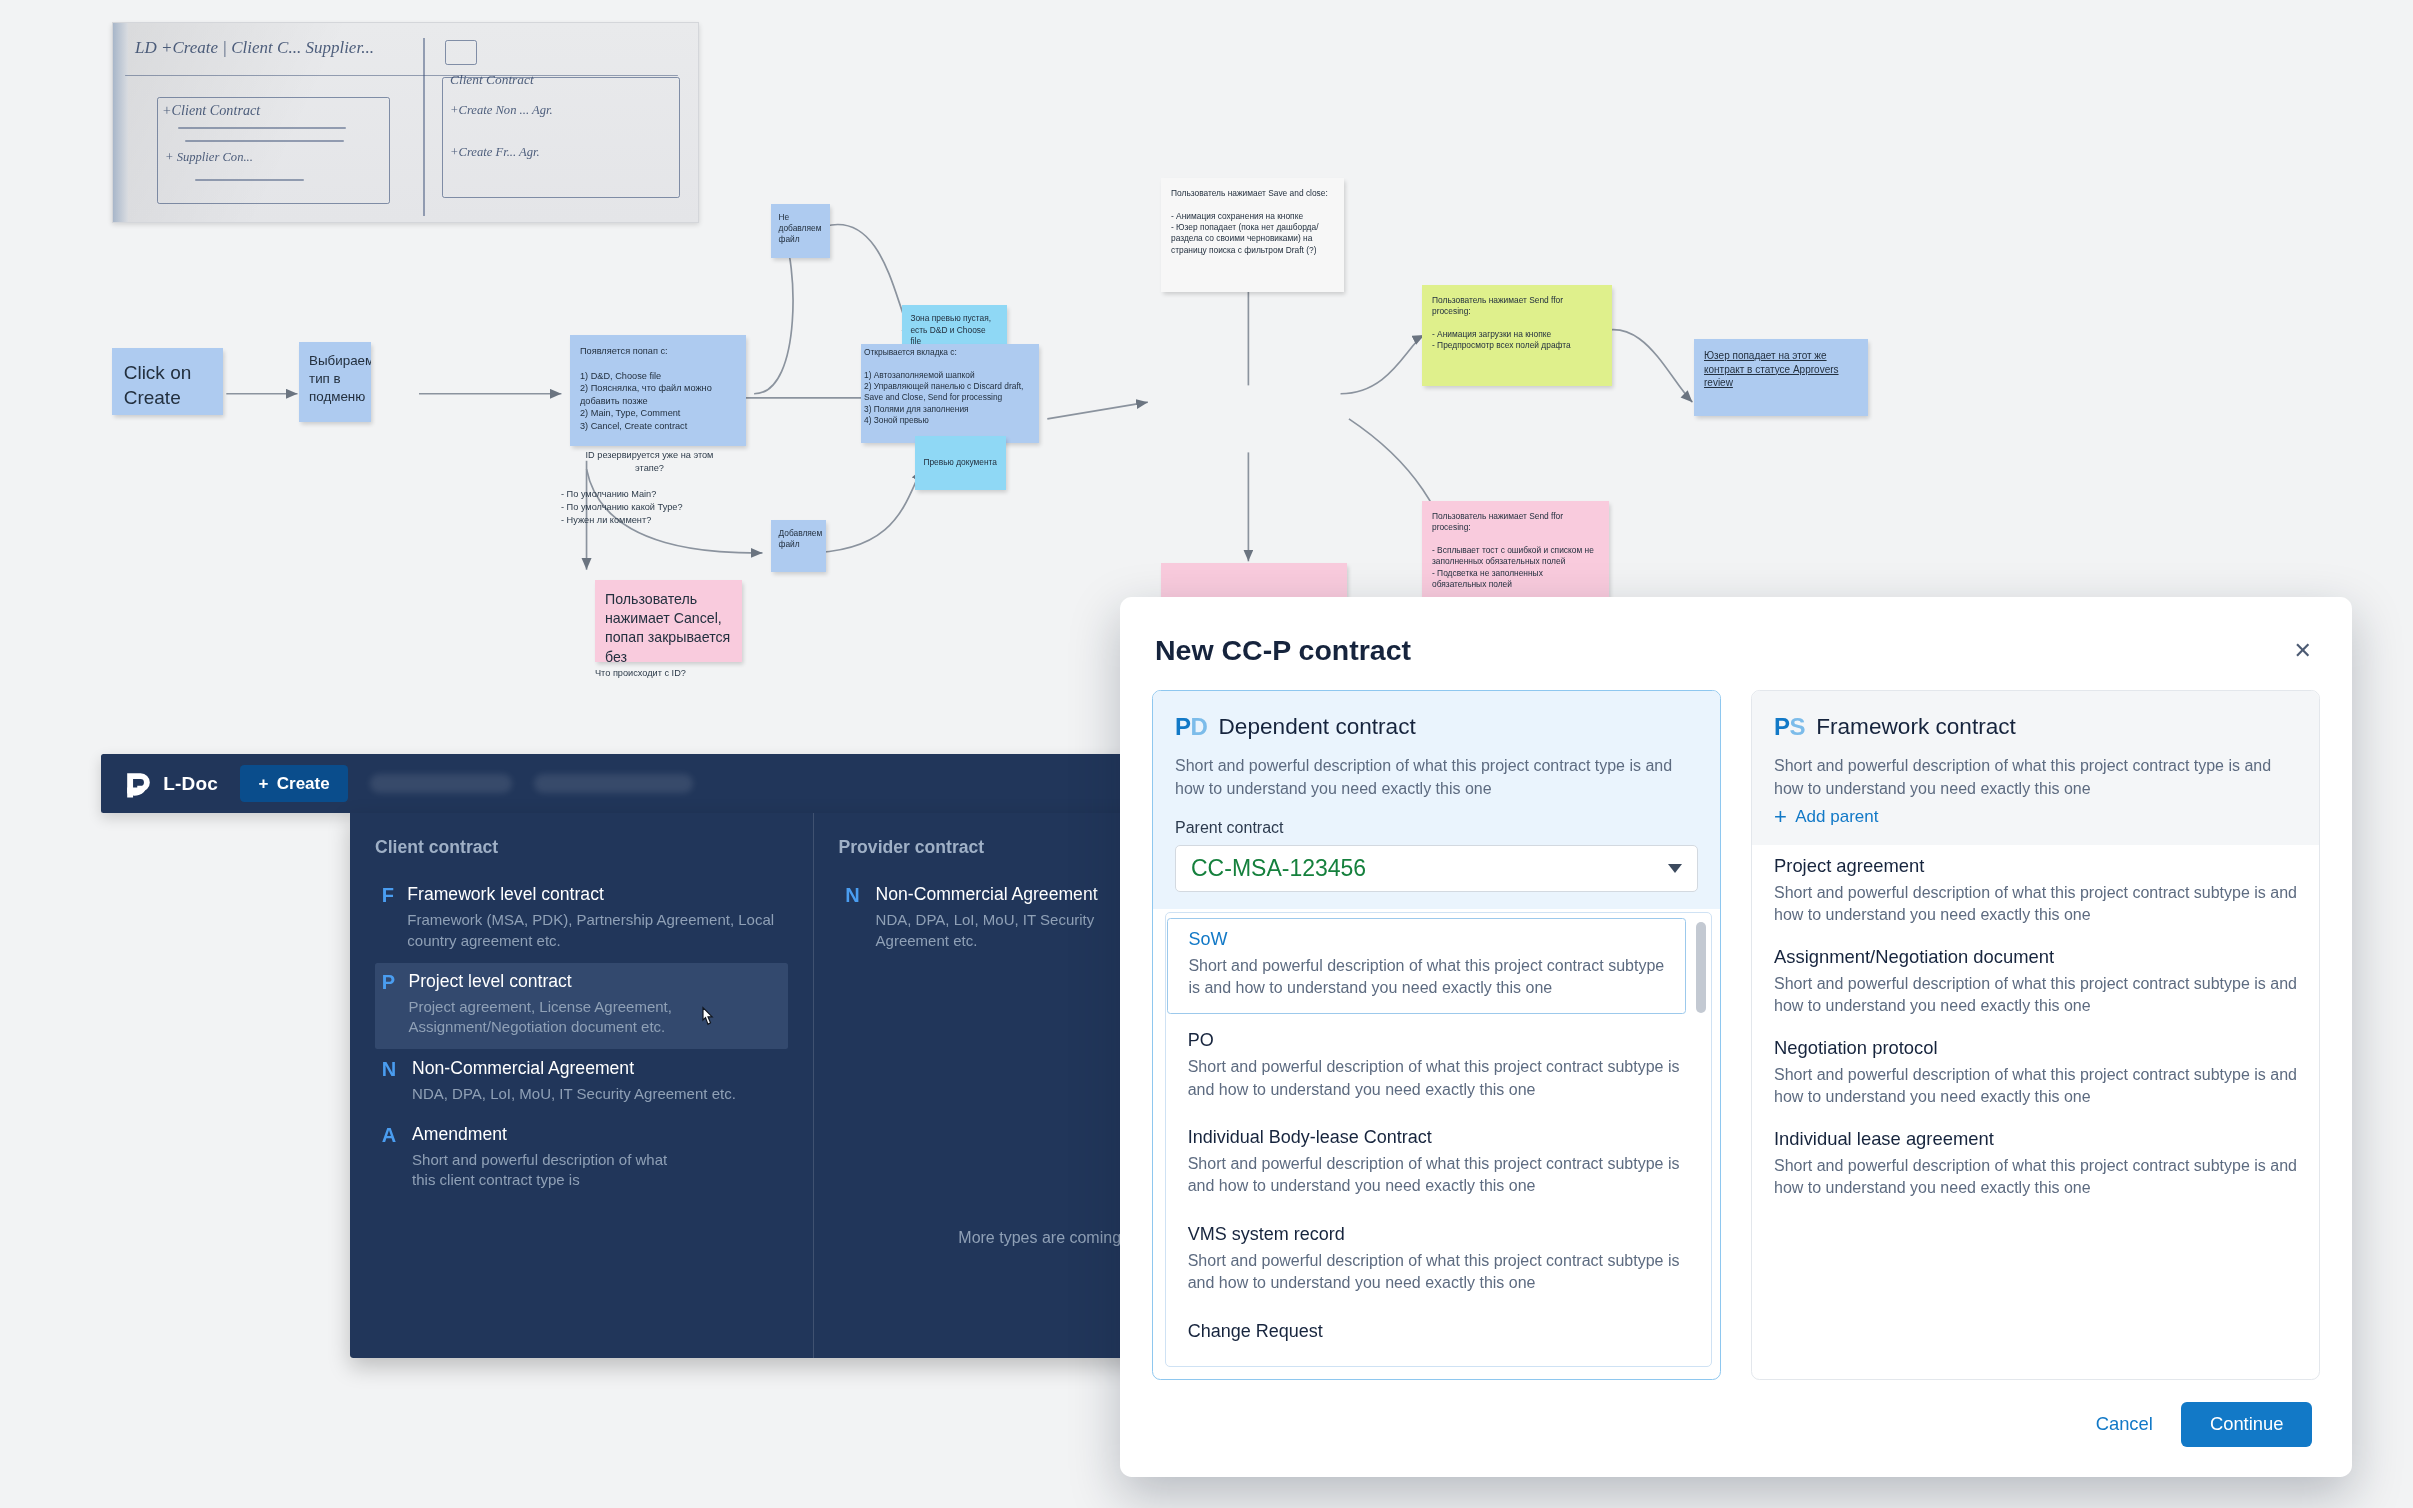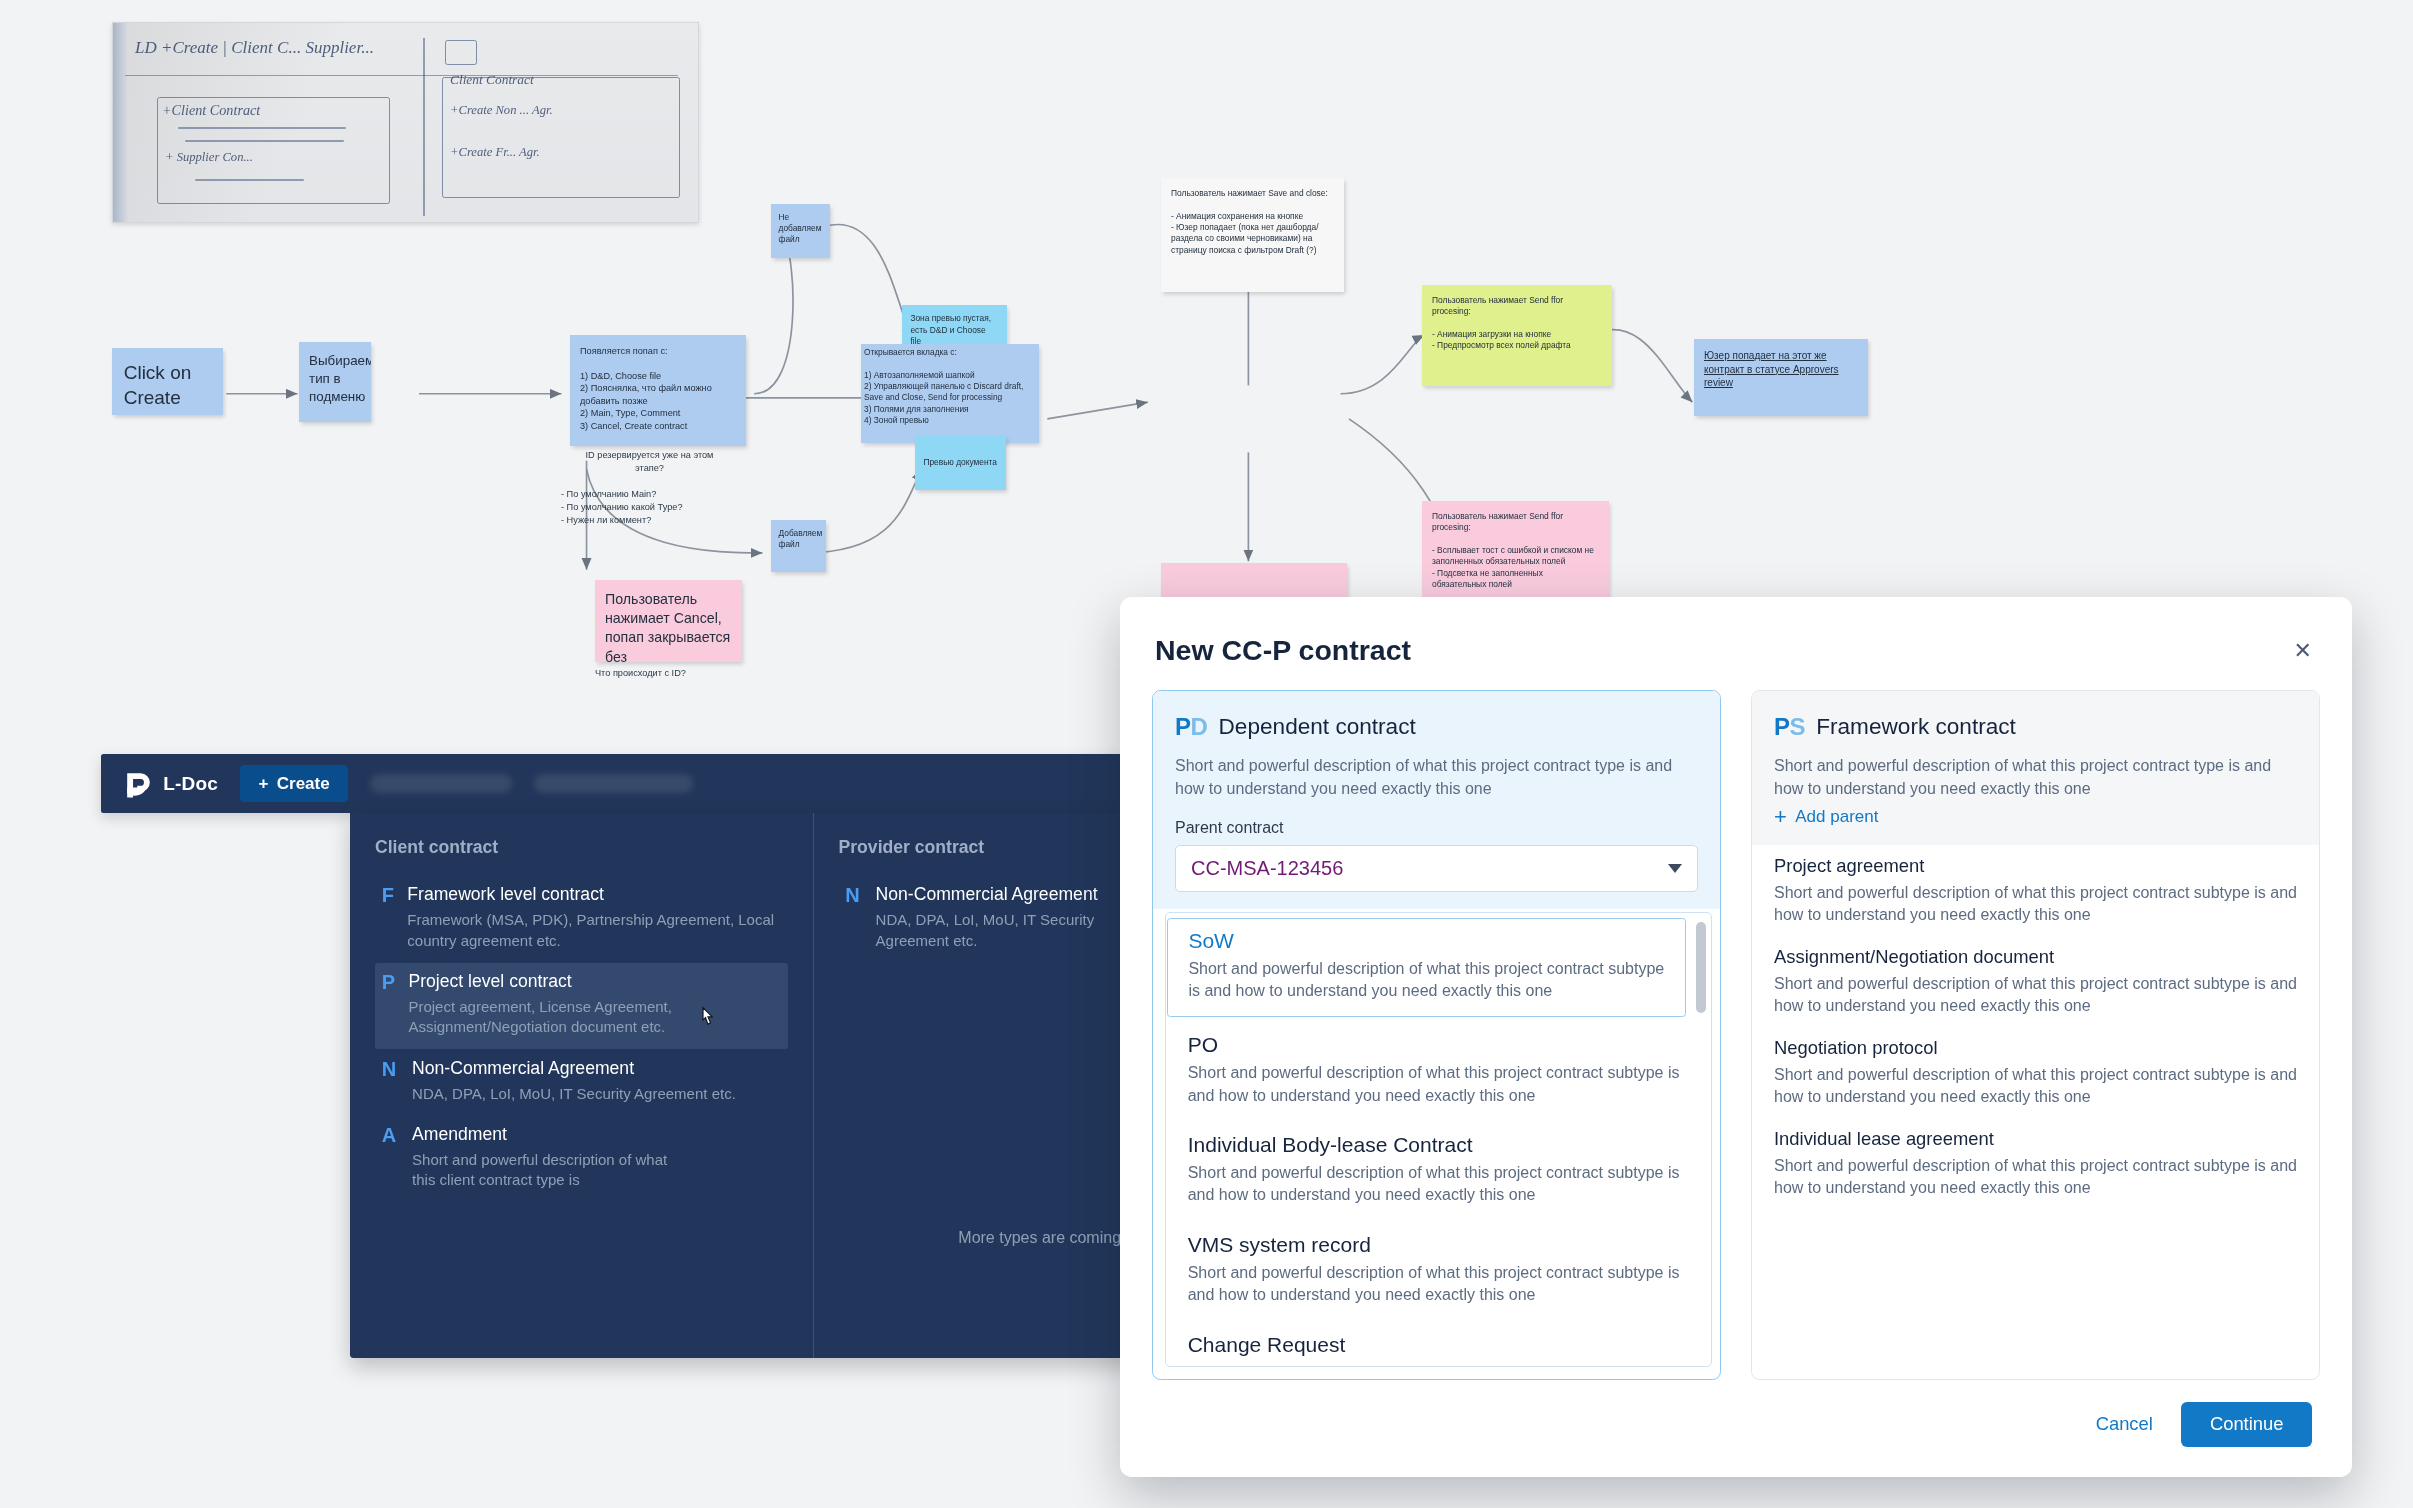--- a/index.html
+++ b/index.html
@@ -122,37 +122,37 @@
   .type-badge .b { color:#7cbcea; }
   .card-title { font-size:22.6px; color:#16243d; }
   .card-desc { font-size:16px; color:#5d6b80; line-height:1.42; }
 
   .field-label { font-size:16px; color:#2c3a4e; margin:18.4px 0 7.5px; }
   .select {
     height:47px; border:0.8px solid #d3d9e0; border-radius:5px; background:#fff;
     display:flex; align-items:center; justify-content:space-between;
     padding: 0 15px; cursor:pointer;
   }
-  .select-value { font-size:20px; color:#701a75; }
+  .select-value { font-size:23px; color:#15803d; }
   .caret { width:0;height:0;border-left:7.5px solid transparent;border-right:7.5px solid transparent;
     border-top:9.2px solid #3c4a5e; }
 
   .add-parent { display:flex; align-items:center; gap:8.4px; color:#1279c7;
     font-size:17px; cursor:pointer; margin-top:5px; }
   .add-parent .plus { font-size:22px; line-height:1; }
 
   .options-wrap { position:relative; flex:1; min-height:0; padding: 3.4px 8.4px 11.7px 11.7px; }
   .options {
     position:relative; height:100%; overflow:hidden;
     border:0.8px solid #cfe2f4; border-radius:5px; background:#fff;
     padding: 3.4px 0 0 0;
   }
   .opt { padding: 11.7px 22px 15px 22px; }
   .opt.selected { border:1.7px solid #9cc9ec; border-radius:3.4px; margin: 1.7px 25px 5px 1.7px; padding: 10px 20px 13.4px 20px; }
-  .opt-title { font-size:21px; color:#16243d; margin-bottom:5px; }
+  .opt-title { font-size:18px; color:#16243d; margin-bottom:5px; }
   .opt.selected .opt-title { color:#1279c7; }
   .opt-desc { font-size:16px; color:#5d6b80; line-height:1.38; }
   .opt-scrollbar { position:absolute; right:5px; top:8.4px; width:10px; height:91px;
     background:#c3c9d2; border-radius:5px; }
 
   .fw-list { padding: 10px 22px 0 22px; overflow:hidden; }
   .fw-item { margin-bottom:20px; }
   .fw-title { font-size:18.4px; color:#16243d; margin-bottom:5px; }
   .fw-desc { font-size:16px; color:#5d6b80; line-height:1.38; }
 

